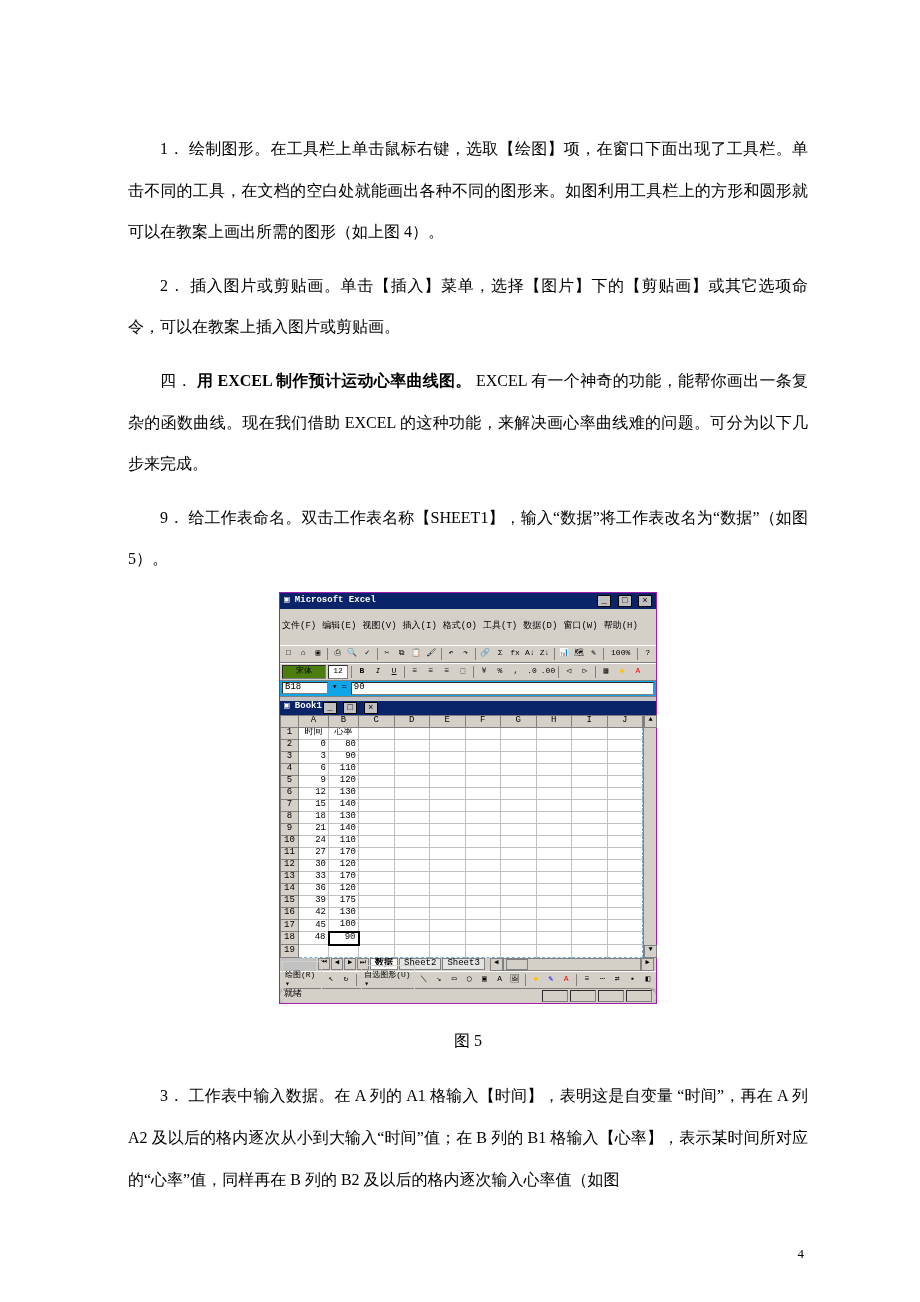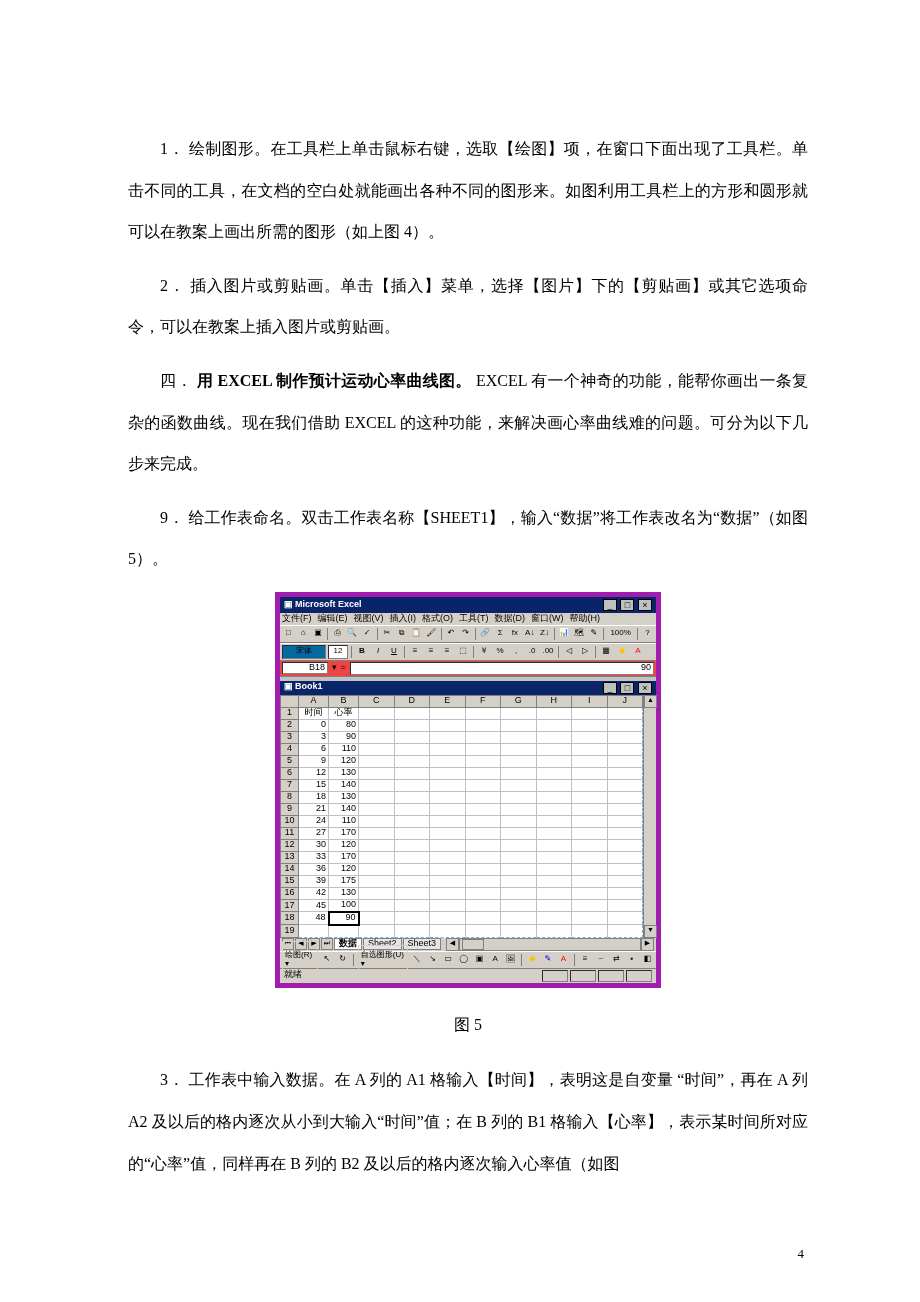--- a/index.html
+++ b/index.html
@@ -33,23 +33,23 @@
   .pagenum {
     position: absolute;
     right: 116px;
     bottom: 40px;
     font-size: 13px;
   }
   .page-wrap { position: relative; min-height: 1302px; }
 
   .excel-window {
     width: 376px;
-    border: 5px solid #a21caf;
+    border: 1px solid #a21caf;
     background: #c2c2c2;
-    font-family: Liberation Sans, sans-serif;
+    font-family: Liberation Mono, monospace;
     font-size: 9px;
     line-height: 1.1;
   }
   .excel-titlebar {
     background: linear-gradient(#0a246a, #0a246a);
     color: #fff;
     padding: 2px 4px;
     display: flex;
     align-items: center;
     justify-content: space-between;
@@ -61,21 +61,21 @@
     background: #c0c0c0;
     border: 1px solid #000;
     margin-left: 1px;
     text-align: center;
     line-height: 10px;
     color: #000;
     font-weight: normal;
   }
   .menubar {
     background: #d4d0c8;
-    padding: 1px 2px;
+    padding: 13px 2px;
     display: flex;
     gap: 6px;
   }
   .menubar span { color: #000; }
   .toolbar {
     background: #d4d0c8;
     border-top: 1px solid #fff;
     border-bottom: 1px solid #808080;
     padding: 1px 2px;
     display: flex;
@@ -87,47 +87,45 @@
     width: 12px; height: 12px;
     border: 1px solid #d4d0c8;
     display: inline-flex;
     align-items: center;
     justify-content: center;
     font-size: 8px;
     color: #000;
   }
   .tb-sep { width: 1px; height: 12px; background: #808080; margin: 0 1px; }
   .formula-row {
-    background: #ef4444;
+    background: #0ea5e9;
     padding: 1px 2px;
     display: flex;
     align-items: center;
     gap: 4px;
     border-bottom: 1px solid #808080;
-    text-align: right;
   }
   .name-box {
     background: #fff;
     border: 1px inset #808080;
     width: 40px;
     padding: 0 2px;
   }
   .formula-box {
     background: #fff;
     border: 1px inset #808080;
     flex: 1;
     padding: 0 2px;
     height: 11px;
   }
   .book-titlebar {
     background: linear-gradient(#0a246a, #0a246a);
     color: #fff;
     padding: 1px 4px;
     display: flex;
-    justify-content: space-between;
     margin-top: 4px;
     font-weight: bold;
   }
   .book-titlebar .tb-right span {
     display: inline-block;
     width: 12px; height: 10px;
     background: #c0c0c0;
     border: 1px solid #000;
     margin-left: 1px;
     text-align: center;
@@ -195,20 +193,21 @@
     font-size: 7px;
   }
   .vscroll .track { flex: 1; background: #d4d0c8; }
   .sheet-tabs {
     background: #d4d0c8;
     display: flex;
     align-items: center;
     padding: 0 2px;
     height: 13px;
     gap: 1px;
+    margin-left: 36px;
   }
   .sheet-tabs .nav-btn {
     width: 10px; height: 10px;
     border: 1px solid #808080;
     background: #d4d0c8;
     text-align: center;
     font-size: 7px;
   }
   .sheet-tabs .tab {
     border: 1px solid #808080;
@@ -239,20 +238,21 @@
     align-items: center;
     height: 14px;
   }
   .statusbar {
     background: #d4d0c8;
     border-top: 1px solid #808080;
     padding: 1px 4px;
     display: flex;
     justify-content: space-between;
     height: 12px;
+    border-radius: 7px;
   }
   .statusbar .cells {
     display: flex;
     gap: 2px;
   }
   .statusbar .cells span {
     width: 24px; height: 10px;
     border: 1px inset #808080;
   }
 </style>
@@ -327,21 +327,21 @@
       <span class="tb-btn">📊</span>
       <span class="tb-btn">🗺</span>
       <span class="tb-btn">✎</span>
       <span class="tb-sep"></span>
       <span class="tb-btn" style="width:28px">100%</span>
       <span class="tb-sep"></span>
       <span class="tb-btn">?</span>
     </div>
 
     <div class="toolbar">
-      <span class="tb-btn" style="width:42px;text-align:center;background:#0369a1;border:1px inset #808080">宋体</span>
+      <span class="tb-btn" style="width:42px;text-align:center;background:#4d7c0f;border:1px inset #808080">宋体</span>
       <span class="tb-btn" style="width:18px;background:#fff;border:1px inset #808080">12</span>
       <span class="tb-sep"></span>
       <span class="tb-btn">
               <b>B</b>
             </span>
       <span class="tb-btn">
               <i>I</i>
             </span>
       <span class="tb-btn">
               <u>U</u>

